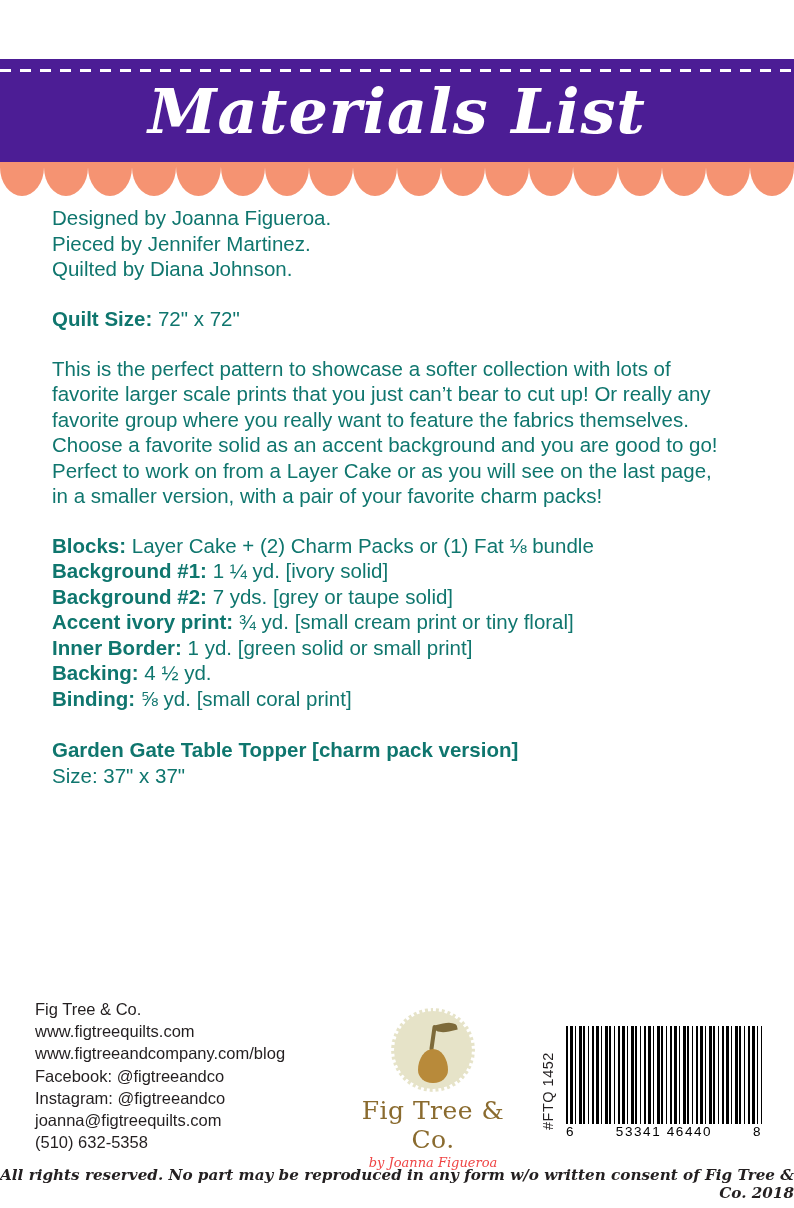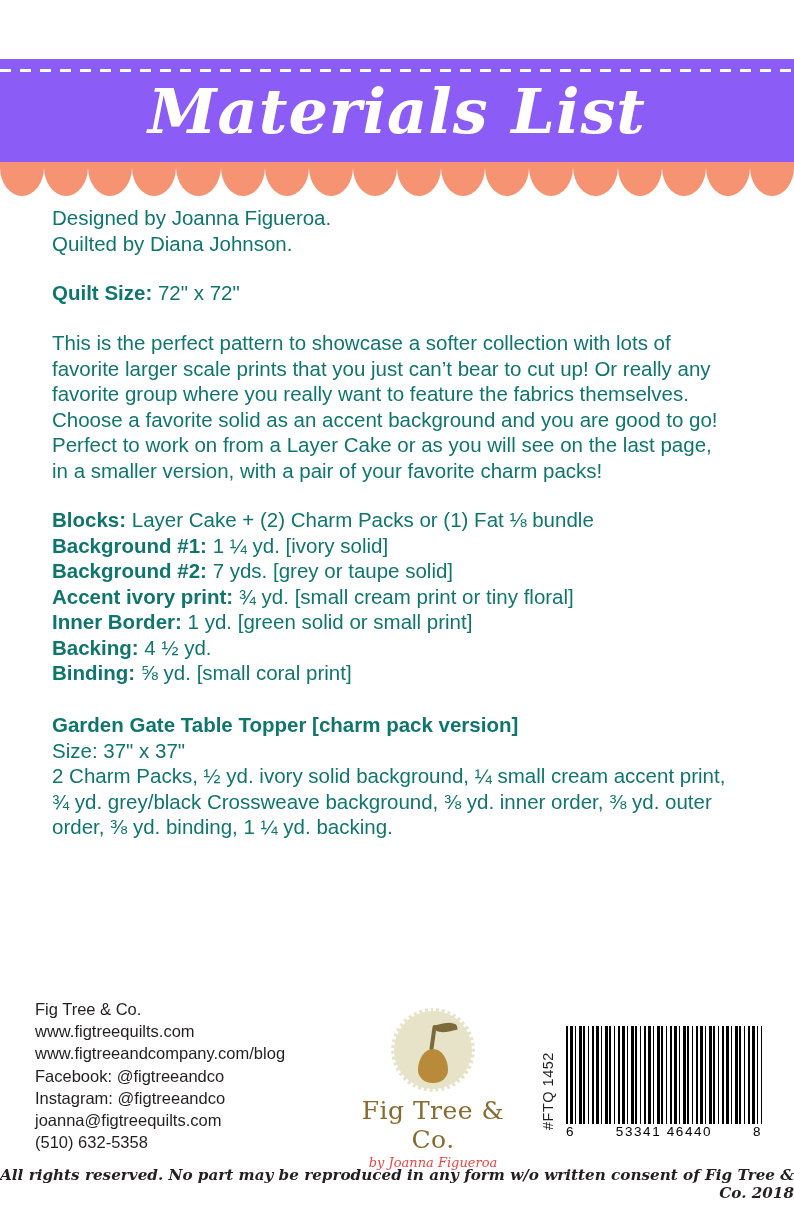--- a/index.html
+++ b/index.html
@@ -13,21 +13,21 @@
     width: 794px; height: 1208px;
     background: #ffffff;
     overflow: hidden;
   }
 
   
   .banner {
     position: absolute;
     left: 0; top: 59px;
     width: 794px; height: 103px;
-    background: #8b5cf6;
+    background: #4c1d95;
   }
   .banner-dashes {
     position: absolute;
     left: 0; top: 10px;
     width: 794px; height: 3px;
     background: repeating-linear-gradient(to right,
       #ffffff 0px, #ffffff 11px,
       rgba(255,255,255,0) 11px, rgba(255,255,255,0) 20px);
   }
   .banner-title {
@@ -249,20 +249,21 @@
       <div class="scallop"></div>
     <div class="scallop"></div>
       <div class="scallop"></div>
       <div class="scallop"></div>
   </div>
 
   <div class="body">
 
     <div class="credits">
       <div>Designed by Joanna Figueroa.</div>
+      <div>Pieced by Jennifer Martinez.</div>
       <div>Quilted by Diana Johnson.</div>
     </div>
 
     <div class="quilt-size">
       <b>Quilt Size:</b>
       <span>72" x 72"</span>
     </div>
 
     <div class="intro">This is the perfect pattern to showcase a softer collection with lots of favorite larger scale prints that you just can’t bear to cut up! Or really any favorite group where you really want to feature the fabrics themselves. Choose a favorite solid as an accent background and you are good to go! Perfect to work on from a Layer Cake or as you will see on the last page, in a smaller version, with a pair of your favorite charm packs!</div>
 
@@ -292,21 +293,20 @@
         <span>4 ½ yd.</span>
       </div>
       <div class="row">
         <span class="lbl">Binding:</span>
         <span>⅝ yd. [small coral print]</span>
       </div>
     </div>
 
     <div class="topper-title">Garden Gate Table Topper [charm pack version]</div>
     <div class="topper-body">Size: 37" x 37"</div>
-    <div class="topper-body">2 Charm Packs, ½ yd. ivory solid background, ¼ small cream accent print, ¾ yd. grey/black Crossweave background, ⅜ yd. inner order, ⅜ yd. outer order,  ⅜ yd. binding, 1 ¼ yd. backing.</div>
   </div>
 
   <div class="footer">
 
     <div class="footer-contact">
       <div>Fig Tree &amp; Co.</div>
       <div>www.figtreequilts.com</div>
       <div>www.figtreeandcompany.com/blog</div>
       <div>Facebook: @figtreeandco</div>
       <div>Instagram: @figtreeandco</div>

